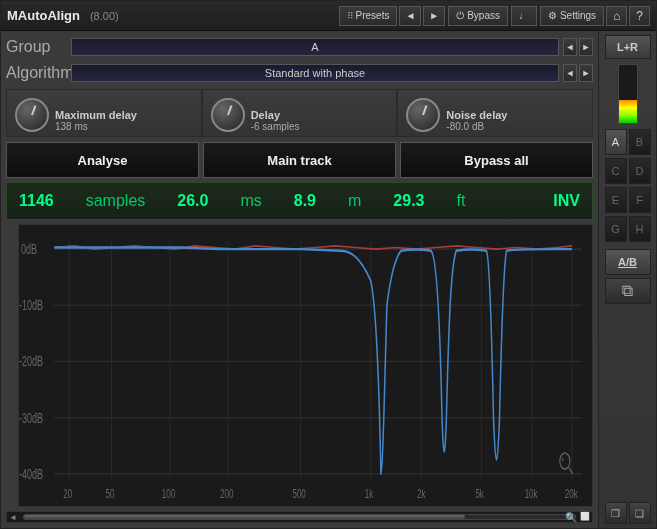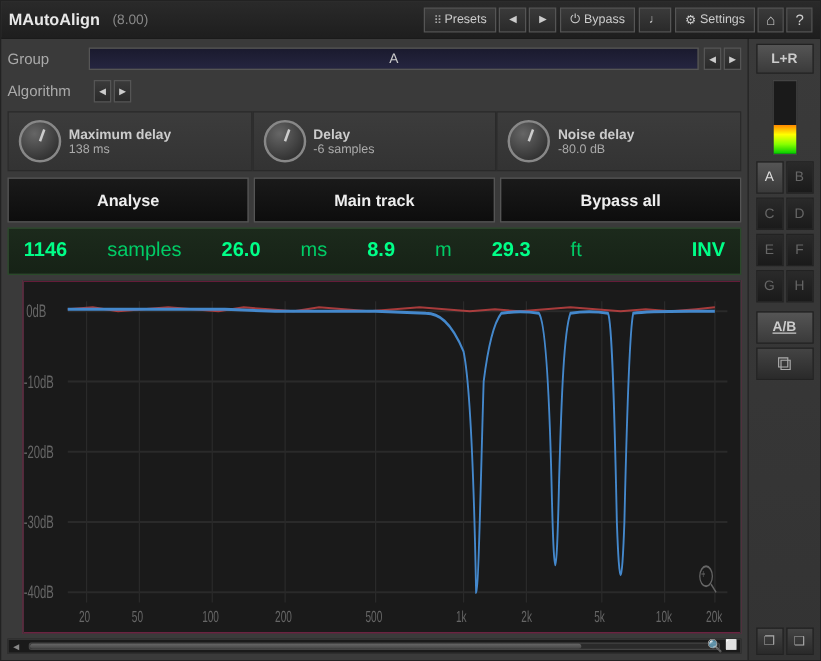--- a/index.html
+++ b/index.html
@@ -96,21 +96,21 @@
 
     
     .param-row {
       display: flex;
       align-items: center;
       height: 22px;
     }
     .param-label {
       color: #aaa;
       width: 65px;
-      font-size: 12px;
+      font-size: 16px;
     }
     .param-value-bar {
       flex: 1;
       background: linear-gradient(to bottom, #1a1a2e, #252540);
       border: 1px solid #555;
       height: 18px;
       display: flex;
       align-items: center;
       padding: 0 6px;
       color: #ccc;
@@ -141,21 +141,21 @@
 
     
     .knobs-row {
       display: flex;
       align-items: center;
       gap: 0;
       height: 50px;
     }
     .knob-group {
       display: flex;
-      align-items: center;
+      align-items: flex-end;
       gap: 6px;
       flex: 1;
       padding: 4px 8px;
       background: linear-gradient(to bottom, #3c3c3c, #333);
       border: 1px solid #2a2a2a;
       height: 48px;
     }
     .knob {
       width: 34px;
       height: 34px;
@@ -473,20 +473,23 @@
           <span class="value-text">A</span>
         </div>
         <div class="param-nav">
           <button class="param-nav-btn">◄</button>
           <button class="param-nav-btn">►</button>
         </div>
       </div>
 
       <div class="algo-row">
         <span class="param-label">Algorithm</span>
+        <div class="param-value-bar">
+          <span class="value-text">Standard with phase</span>
+        </div>
         <div class="param-nav">
           <button class="param-nav-btn">◄</button>
           <button class="param-nav-btn">►</button>
         </div>
       </div>
 
       <div class="knobs-row">
         <div class="knob-group">
           <div class="knob"></div>
           <div class="knob-info">

